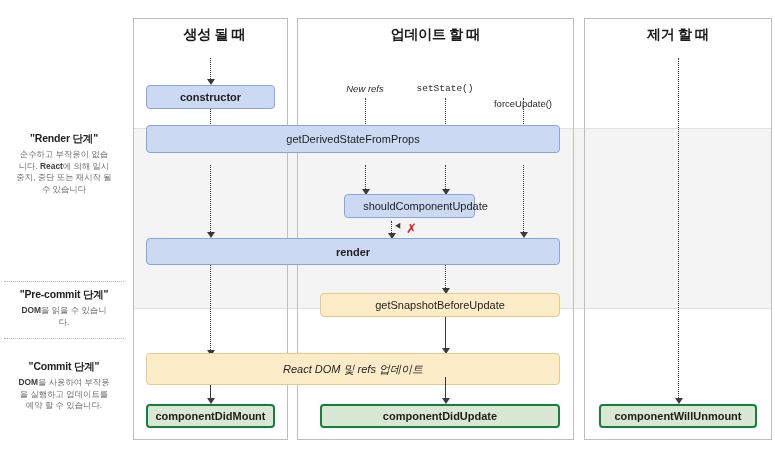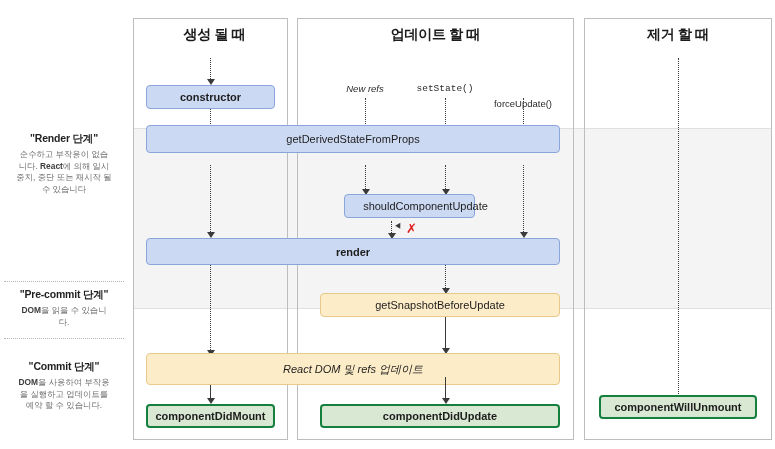--- a/index.html
+++ b/index.html
@@ -248,15 +248,15 @@
   <div class="node orange italic" style="left:146px; top:353px; width:414px; height:32px;">React DOM 및 refs 업데이트</div>
 
   <div class="conn solid" style="left:445px; top:377px; height:23px;"></div>
   <div class="arrowhead" style="left:441.5px; top:398px;"></div>
 
   <div class="node green bold" style="left:320px; top:404px; width:240px; height:24px;">componentDidUpdate</div>
 
   <div class="conn dotted" style="left:678px; top:58px; height:342px;"></div>
   <div class="arrowhead" style="left:674.5px; top:398px;"></div>
 
-  <div class="node green bold" style="left:599px; top:395px; width:158px; height:24px;">componentWillUnmount</div>
+  <div class="node green bold" style="left:599px; top:404px; width:158px; height:24px;">componentWillUnmount</div>
 
 </div>
 
 </body></html>

